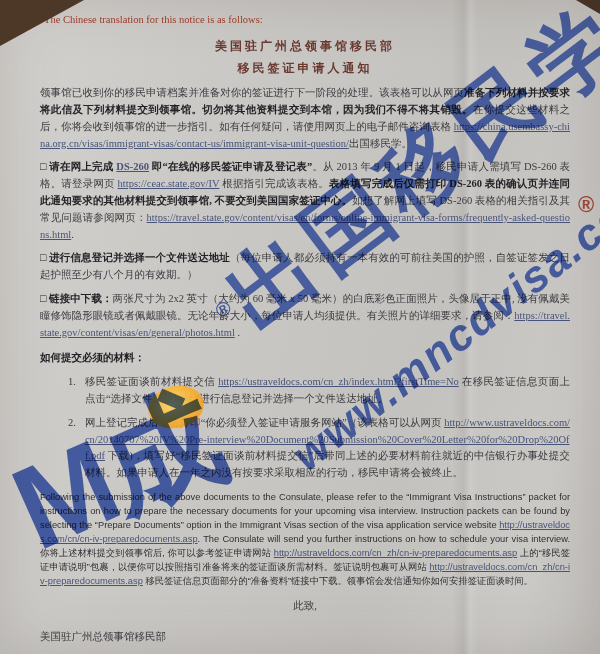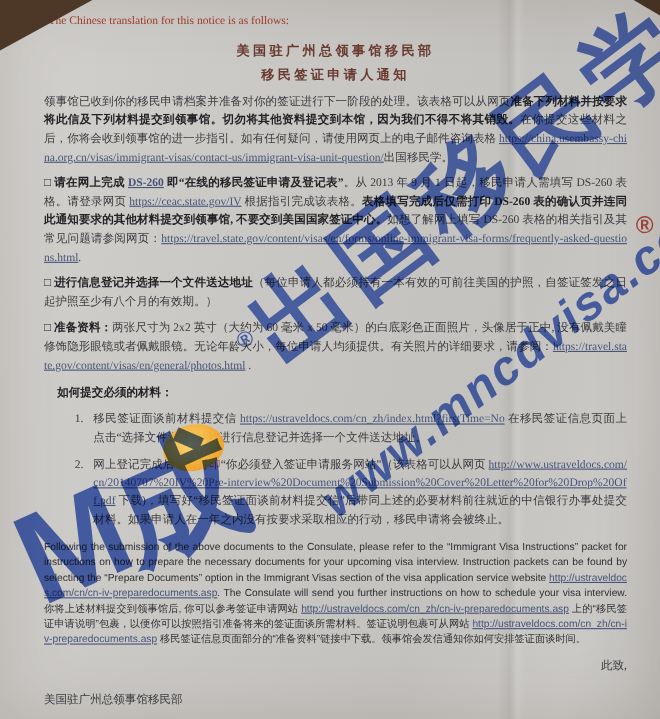--- a/index.html
+++ b/index.html
@@ -16,26 +16,26 @@
   .corner-tr{position:absolute;top:0;right:0;width:0;height:0;
     border-top:14px solid #463223;border-left:24px solid transparent;z-index:6;}
   .content{position:absolute;inset:0;z-index:2;padding:10px 30px 0 40px;
     font-size:10.5px;line-height:1.6;color:#3b3a3e;text-align:justify;}
   .intro{color:#9e3826;font-size:10.5px;text-align:left;margin:2px 0 8px 4px;}
   .title{ text-align:center;font-weight:bold;color:#6a3a31;font-size:12px;letter-spacing:3px;margin:3px 0;}
   p.zh{margin:7px 0;}
   .b{font-weight:bold;color:#232327;}
   .lnk{color:#475379;text-decoration:underline;word-break:break-all;}
   .red{color:#b23a28;}
-  .howhead{font-weight:bold;color:#232327;margin:9px 12px 2px;}
+  .howhead{font-weight:bold;color:#232327;margin:9px 0 2px;}
   .li{display:flex;gap:9px;margin:7px 0 7px 28px;}
   .li .num{flex:0 0 auto;}
   .li .body{flex:1 1 auto;}
   .en{font-family:Liberation Sans, sans-serif;font-size:9.3px;line-height:1.5;color:#2f2f33;margin:9px 0 6px;}
-  .regards{margin:10px 0 2px;text-align:right;}
+  .regards{margin:10px 0 2px;text-align:center;}
   .sig{margin:14px 0 0;text-align:left;}
   
   .wm{position:absolute;z-index:4;pointer-events:none;color:#2e52c0;
       font-family:"Liberation Sans","DejaVu Sans",sans-serif;font-weight:bold;
       mix-blend-mode:multiply;}
   .wm-chars{left:238px;top:250px;font-size:86px;letter-spacing:8px;opacity:.78;
       transform:rotate(-37deg);transform-origin:left center;white-space:nowrap;}
   .wm-url{left:298px;top:436px;font-size:44px;font-style:italic;opacity:.80;
       transform:rotate(-38deg);transform-origin:left center;white-space:nowrap;letter-spacing:2px;}
   .wm-logo{left:22px;top:436px;font-size:118px;opacity:.82;
@@ -63,21 +63,21 @@
 
     <p class="zh">
       <span class="b">□ 请在网上完成 </span><span class="lnk b">DS-260</span><span class="b"> 即“在线的移民签证申请及登记表”</span><span>。从 2013 年 9 月 1 日起，移民申请人需填写 DS-260 表格。请登录网页 </span><span class="lnk">https://ceac.state.gov/IV</span><span> 根据指引完成该表格。</span><span class="b">表格填写完成后仅需打印 DS-260 表的确认页并连同此通知要求的其他材料提交到领事馆, 不要交到美国国家签证中心。</span><span>如想了解网上填写 DS-260 表格的相关指引及其常见问题请参阅网页：</span><span class="lnk">https://travel.state.gov/content/visas/en/forms/online-immigrant-visa-forms/frequently-asked-questions.html</span><span>.</span>
     </p>
 
     <p class="zh">
       <span class="b">□ 进行信息登记并选择一个文件送达地址</span><span>（每位申请人都必须持有一本有效的可前往美国的护照，自签证签发之日起护照至少有八个月的有效期。）</span>
     </p>
 
     <p class="zh">
-      <span class="b">□ 准备资料：</span><span>两张尺寸为 2x2 英寸（大约为 60 毫米 x 50 毫米）的白底彩色正面照片，头像居于正中, 没有佩戴美瞳修饰隐形眼镜或者佩戴眼镜。无论年龄大小，每位申请人均须提供。有关照片的详细要求，请参阅：</span><span class="lnk">https://travel.state.gov/content/visas/en/general/photos.html</span><span> .</span>
+      <span class="b">□ 链接中下载：</span><span>两张尺寸为 2x2 英寸（大约为 60 毫米 x 50 毫米）的白底彩色正面照片，头像居于正中, 没有佩戴美瞳修饰隐形眼镜或者佩戴眼镜。无论年龄大小，每位申请人均须提供。有关照片的详细要求，请参阅：</span><span class="lnk">https://travel.state.gov/content/visas/en/general/photos.html</span><span> .</span>
     </p>
 
     <div class="howhead">如何提交必须的材料：</div>
 
     <div class="li">
       <span class="num">1.</span>
       <span class="body"><span>移民签证面谈前材料提交信 </span><span class="lnk">https://ustraveldocs.com/cn_zh/index.html?firstTime=No</span><span> 在移民签证信息页面上点击“选择文件送达地址”进行信息登记并选择一个文件送达地址。</span></span>
     </div>
 
     <div class="li">

